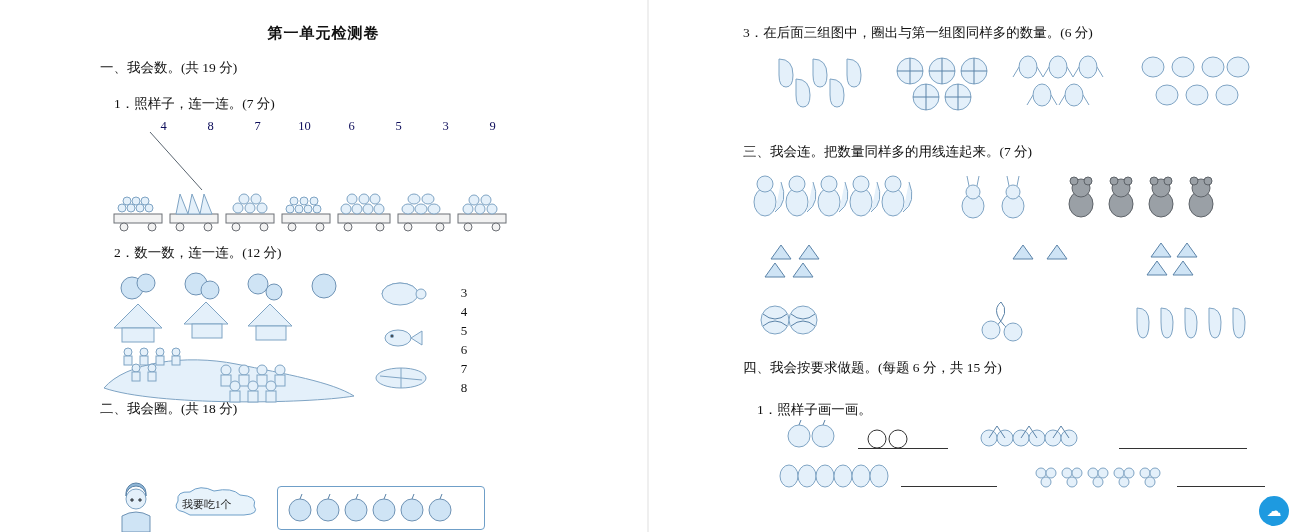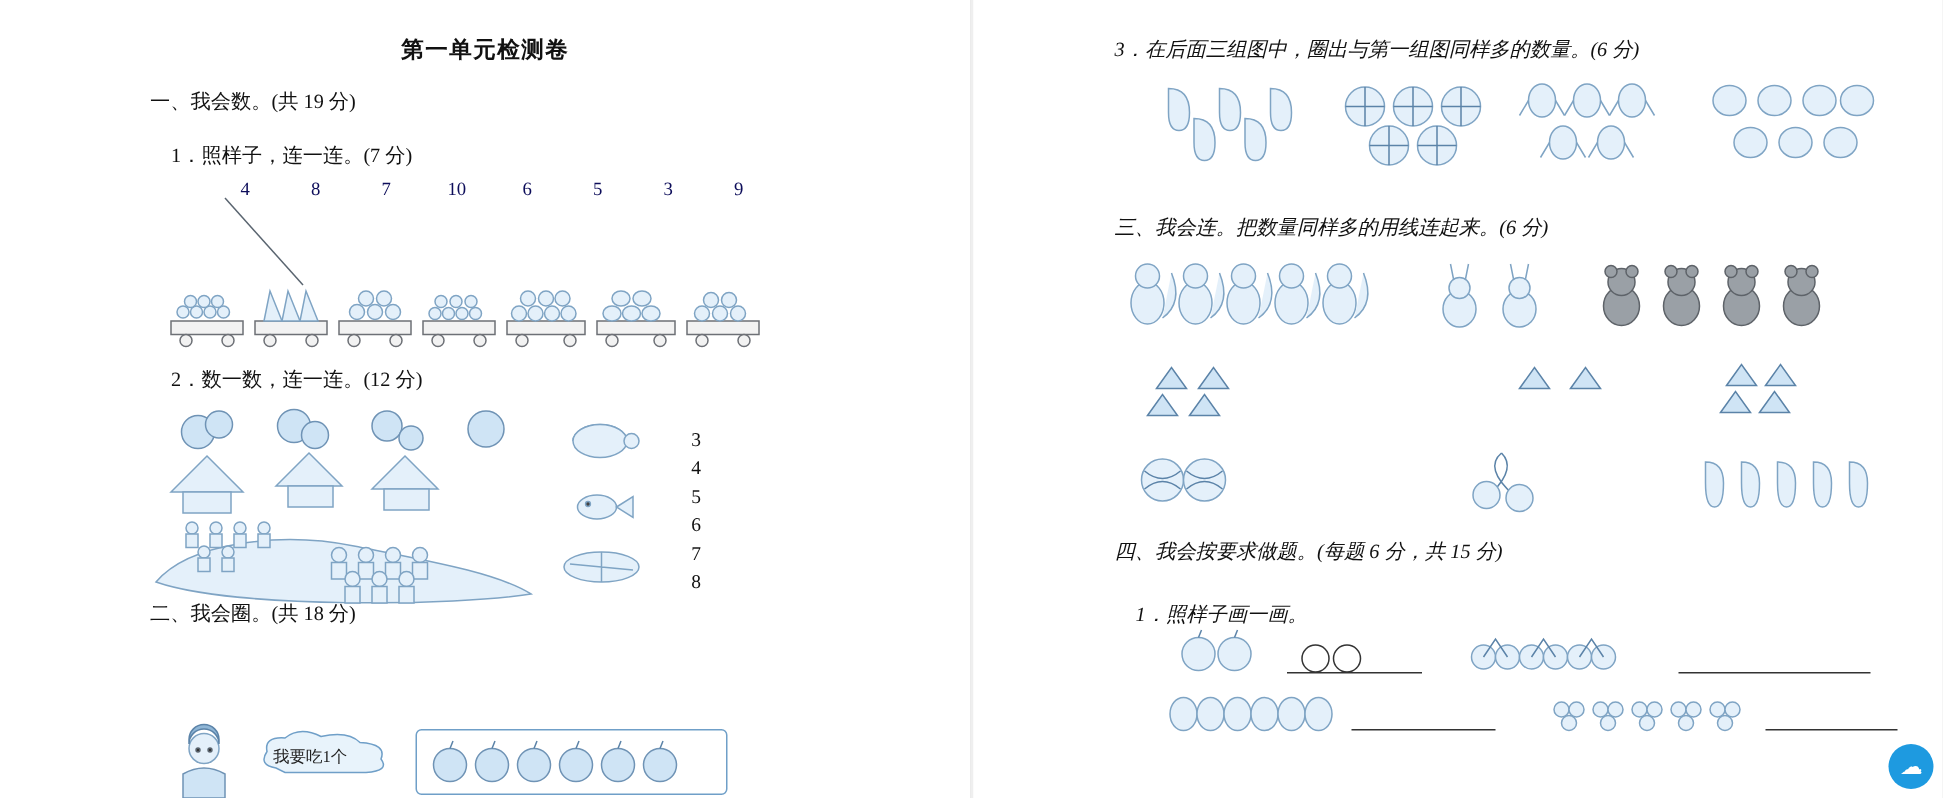--- a/index.html
+++ b/index.html
@@ -9,21 +9,21 @@
     font-family:"Liberation Serif", serif;
     color:#111;
   }
   .page{position:relative;width:1114px;height:532px;padding-left:21px;}
   .sheet{
     position:absolute;top:0;bottom:0;
     background:#fff;
     border-right:1px solid #d8d8d8;
   }
   .left{left:0;width:647px;border-right:1px solid #cfcfcf;}
-  .right{left:649px;width:646px;font-style:italic;}
+  .right{left:649px;width:646px;}
   .gutter{position:absolute;left:647px;top:0;width:2px;height:532px;background:#efefef;}
 
   .title{
     position:absolute;left:0;right:0;top:24px;text-align:center;
     font-size:15px;font-weight:bold;letter-spacing:1px;
   }
   .txt{position:absolute;font-size:13.5px;line-height:1.3;white-space:nowrap;}
   .num-row{position:absolute;font-size:12.5px;color:#1a1a6e;}
   .num-row span{display:inline-block;width:47px;text-align:center;color:#0d0d5a;}
 
@@ -369,21 +369,21 @@
             <ellipse cx="44" cy="12" rx="11" ry="10"></ellipse>
           <ellipse cx="74" cy="12" rx="11" ry="10"></ellipse>
             <ellipse cx="99" cy="12" rx="11" ry="10"></ellipse>
           <ellipse cx="28" cy="40" rx="11" ry="10"></ellipse>
             <ellipse cx="58" cy="40" rx="11" ry="10"></ellipse>
           <ellipse cx="88" cy="40" rx="11" ry="10"></ellipse>
         </g>
       </svg>
     </div>
 
-    <div class="txt" style="left:94px;top:143px;">三、我会连。把数量同样多的用线连起来。(6 分)</div>
+    <div class="txt" style="left:94px;top:143px;">三、我会连。把数量同样多的用线连起来。(7 分)</div>
 
     <div class="art" style="left:102px;top:172px;">
       <svg width="500" height="52" viewBox="0 0 500 52">
         <g class="blu2">
           <g>
               <ellipse cx="14" cy="30" rx="11" ry="14"></ellipse>
               <circle cx="14" cy="12" r="8"></circle>
               <path d="M24 40 Q38 30 30 10"></path>
             </g>
           <g transform="translate(32,0)">

